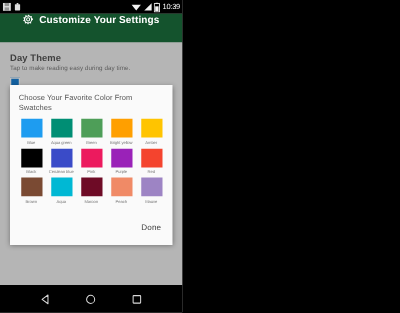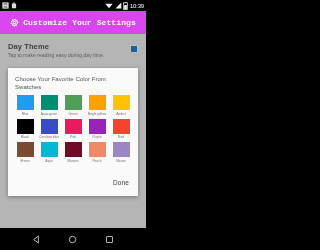--- a/index.html
+++ b/index.html
@@ -56,26 +56,25 @@
     letter-spacing: -0.2px;
     font-family: "Liberation Sans", sans-serif;
   }
 
   
   .appbar {
     position: absolute;
     top: 11px; left: 0;
     width: 146px;
     height: 23px;
-    background: #d946ef;
-    display: flex;
-    align-items: center;
+    background: #14532d;
+    display: flex;
+    align-items: flex-start;
     justify-content: center;
     gap: 4px;
-    font-family: Liberation Mono, monospace;
   }
   .appbar-title {
     color: #ffffff;
     font-size: 8px;
     font-weight: bold;
     line-height: 9px;
     letter-spacing: 0.1px;
     white-space: nowrap;
   }
 
@@ -89,20 +88,21 @@
   }
   .setting-row {
     position: absolute;
     top: 8px; left: 0;
     width: 146px;
     padding: 0 8px;
     box-sizing: border-box;
     display: flex;
     align-items: flex-start;
     justify-content: space-between;
+    flex-direction: column;
   }
   .setting-text { display: block; }
   .setting-title {
     display: block;
     color: #424242;
     font-size: 7.5px;
     line-height: 9px;
     font-weight: bold;
     letter-spacing: 0.1px;
   }

